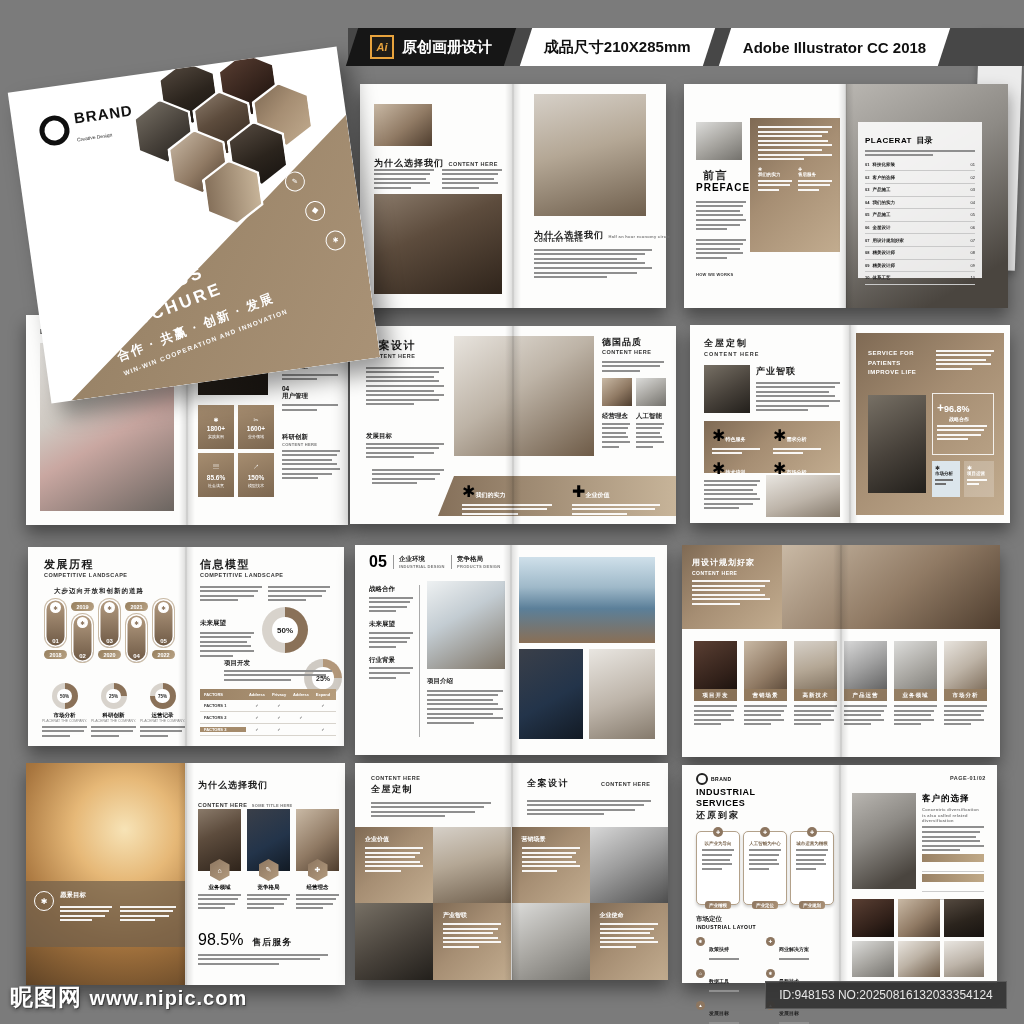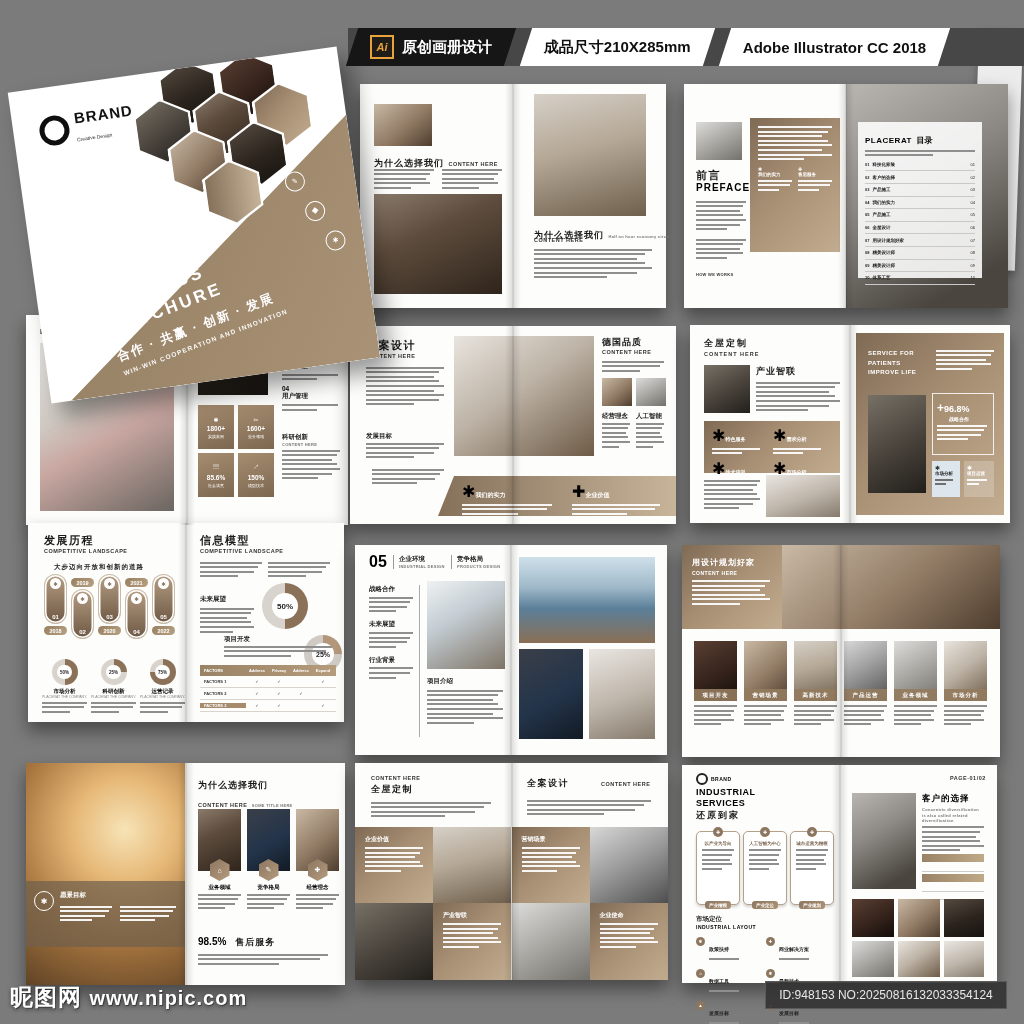--- a/index.html
+++ b/index.html
@@ -140,21 +140,21 @@
       <i class="bar"></i>
       <i class="bar"></i>
       <i class="bar"></i>
       <i class="bar"></i>
       <i class="bar"></i>
     </div>
 </div>
 
 <div class="spread" style="left:684px;top:84px;width:324px;height:224px">
   <div class="ph ph-gray" style="left:12px;top:38px;width:46px;height:38px"></div>
-  <div class="a tcl" style="left:12px;top:84px">前言</div>
+  <div class="a tcl" style="left:19px;top:84px">前言</div>
   <div class="a" style="left:12px;top:98px;font-size:10px;font-weight:700;letter-spacing:1px">PREFACE</div>
   <div class="a lines t" style="left:12px;top:114px;width:50px">
       <i class="bar"></i>
       <i class="bar"></i>
       <i class="bar"></i>
       <i class="bar"></i>
       <i class="bar"></i>
       <i class="bar"></i>
       <i class="bar"></i>
     </div>
@@ -464,21 +464,21 @@
       <div class="w" style="font-size:6px">✱</div>
       <div class="w" style="font-size:4.5px;font-weight:700">项目运营</div>
       <div class="lines t wl" style="width:20px">
           <i class="bar"></i>
           <i class="bar"></i>
         </div>
     </div>
   </div>
 </div>
 
-<div class="spread" style="left:28px;top:523px;width:316px;height:199px">
+<div class="spread" style="left:28px;top:547px;width:316px;height:199px">
   <div class="a tcl" style="left:16px;top:10px">发展历程</div>
   <div class="a ten" style="left:16px;top:25px">COMPETITIVE LANDSCAPE</div>
   <div class="a tcs" style="left:26px;top:40px;letter-spacing:1px">大步迈向开放和创新的道路</div>
   <div class="a" style="left:14px;top:52px;display:flex" id="tl">
       <div class="tl-col">
         <div class="caps">
           <span class="dot">✱</span>
           <span class="num">01</span>
         </div>
         <span class="yr">2018</span>
@@ -808,21 +808,21 @@
         </div>
         <div style="font-size:5.5px;font-weight:700;margin-top:13px">经营理念</div>
         <div class="lines t">
           <i class="bar"></i>
           <i class="bar"></i>
           <i class="bar"></i>
           <i class="bar"></i>
         </div>
       </div>
     </div>
-  <div class="a" style="left:172px;top:168px;white-space:nowrap"><span style="font-size:10px;font-weight:700">98.5%</span>&nbsp;&nbsp;<span class="tcm">售后服务</span></div>
+  <div class="a" style="left:172px;top:168px;white-space:nowrap"><span style="font-size:16px;font-weight:400">98.5%</span>&nbsp;&nbsp;<span class="tcm">售后服务</span></div>
   <div class="a lines t" style="left:172px;top:188px;width:130px">
       <i class="bar"></i>
       <i class="bar"></i>
       <i class="bar"></i>
     </div>
 </div>
 
 <div class="spread" style="left:355px;top:763px;width:313px;height:217px">
   <div class="a ten" style="left:16px;top:12px">CONTENT HERE</div>
   <div class="a tcm" style="left:16px;top:20px;letter-spacing:1.5px">全屋定制</div>

